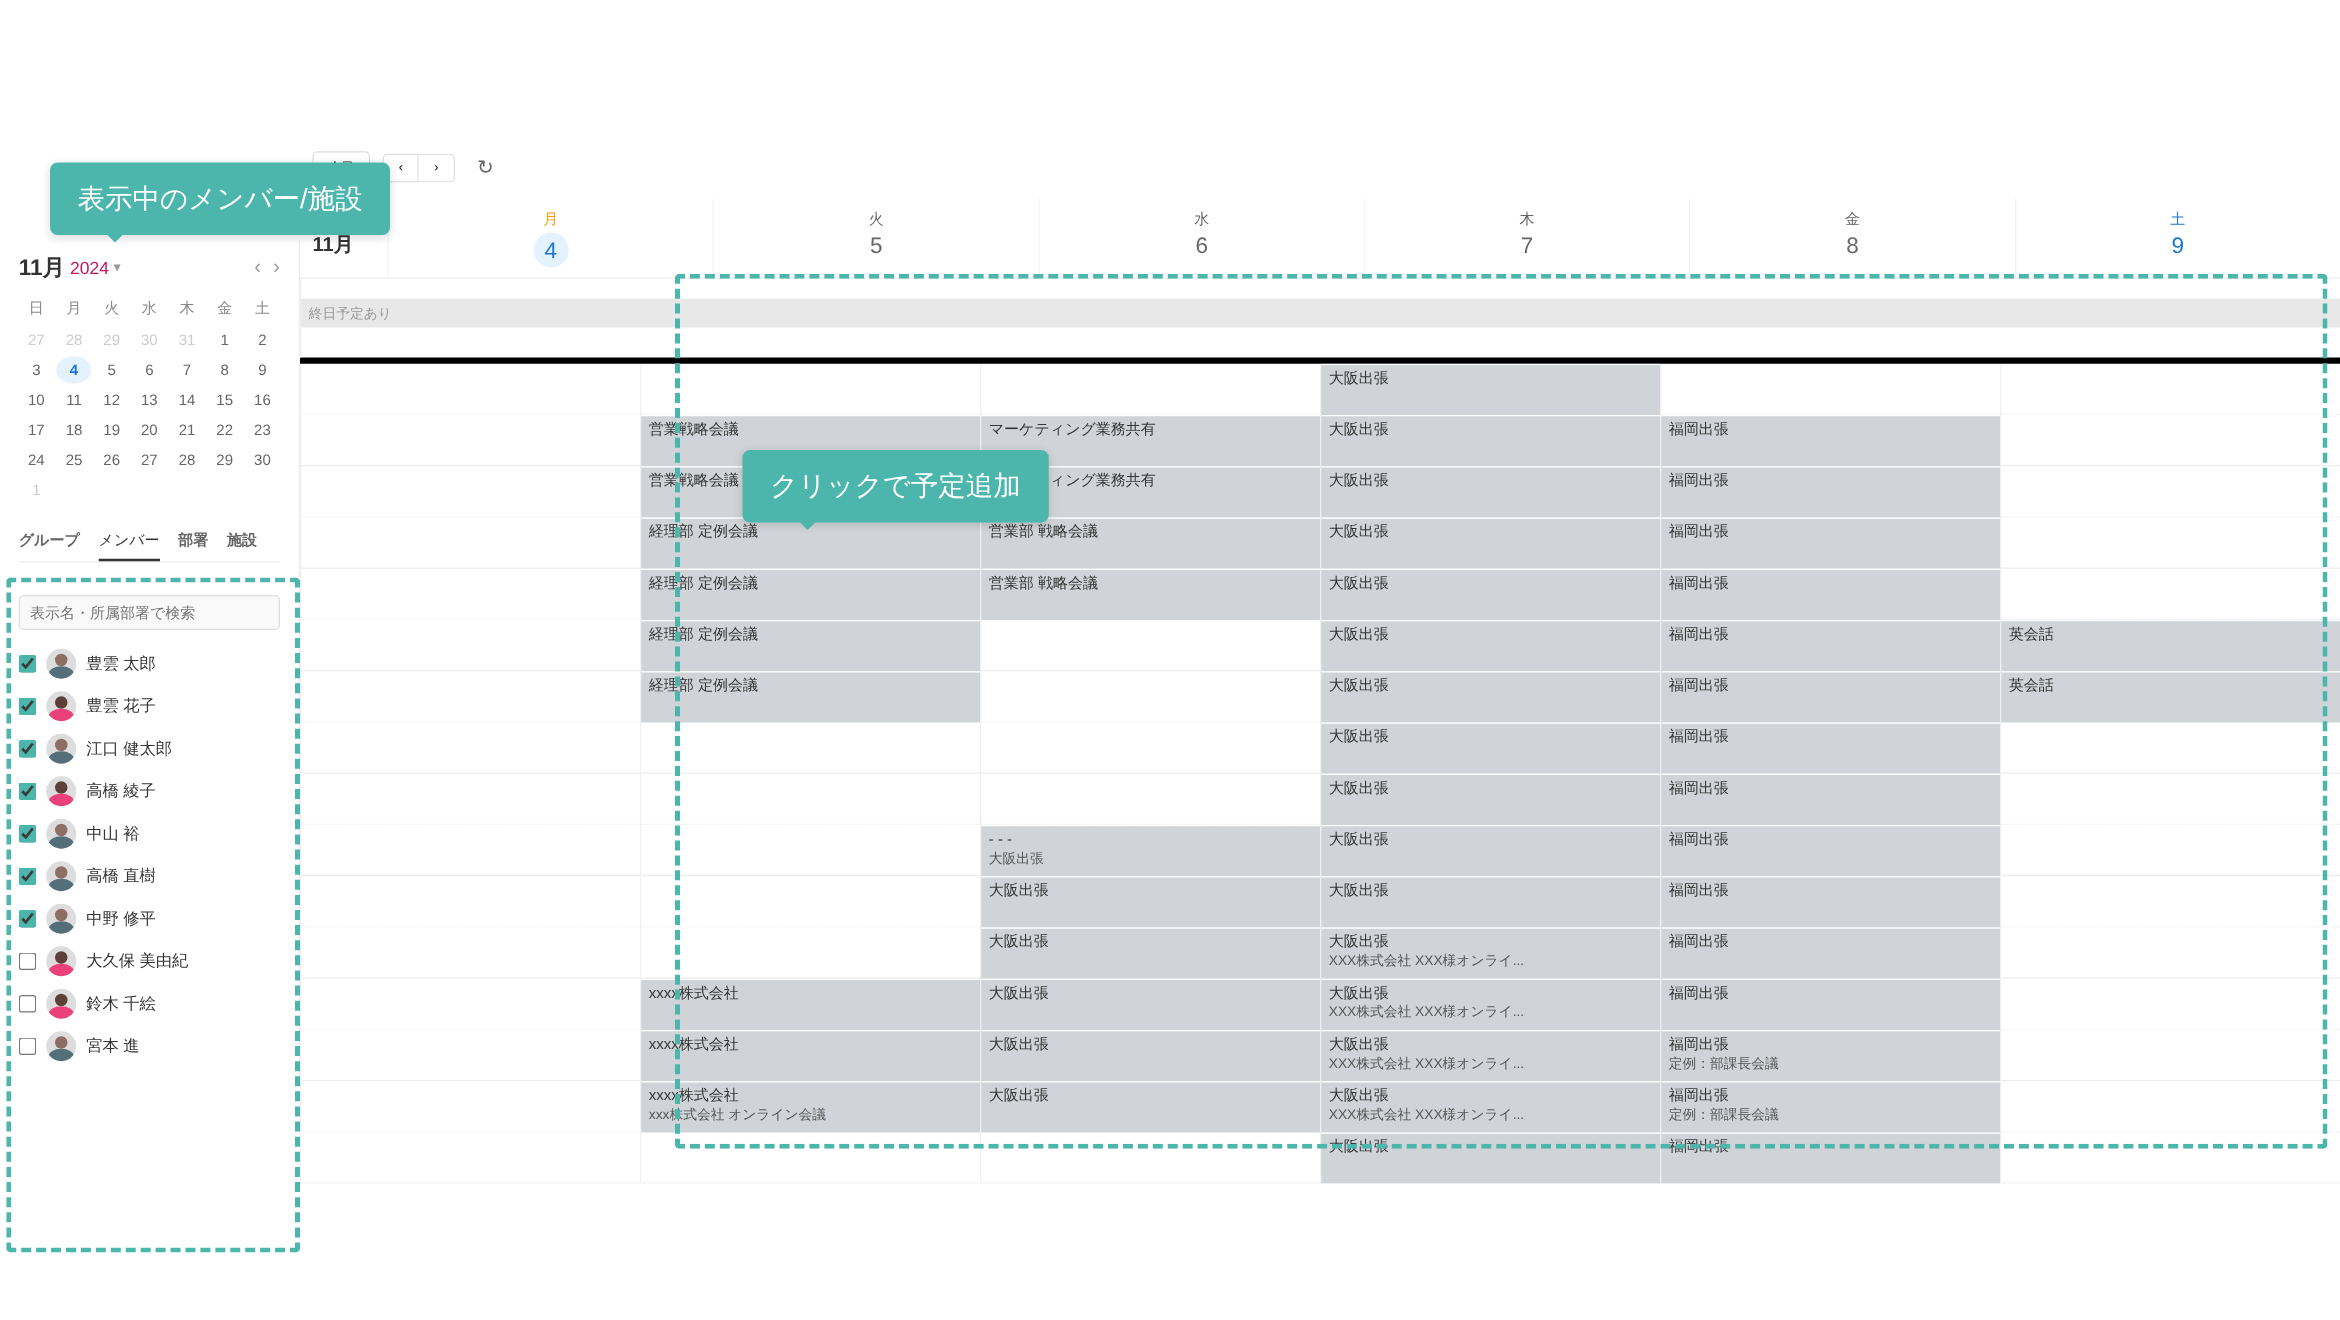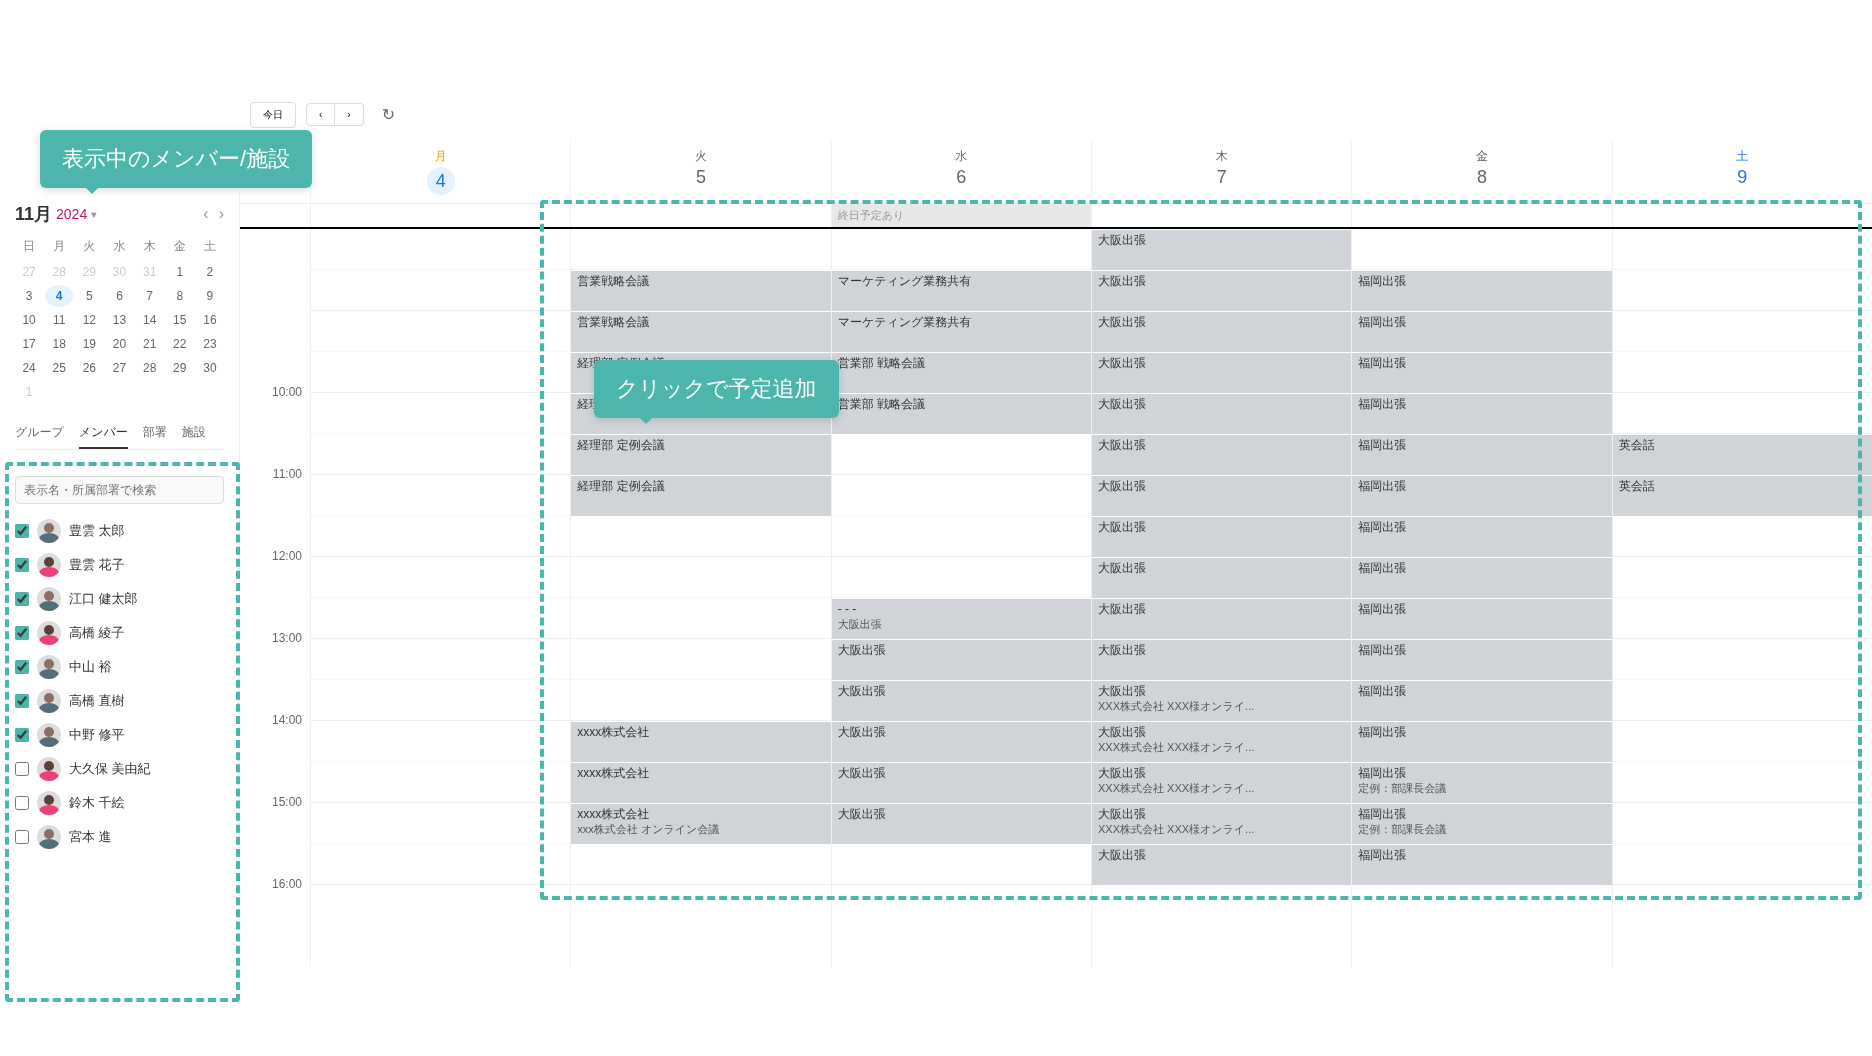--- a/index.html
+++ b/index.html
@@ -16,21 +16,21 @@
 .mini-cal-nav { display: flex; gap: 10px; }
 .mini-cal-nav span { cursor: pointer; color: #999; font-size: 16px; }
 
 .mini-cal-grid { display: grid; grid-template-columns: repeat(7, 1fr); gap: 2px; text-align: center; font-size: 12px; margin-bottom: 15px; }
 .mini-cal-grid .dow { color: #888; padding: 4px 0; }
 .mini-cal-grid .day { padding: 4px 0; color: #666; cursor: pointer; border-radius: 50%; }
 .mini-cal-grid .day.other { color: #ccc; }
 .mini-cal-grid .day.today { background: #e3f2fd; color: #1976d2; font-weight: 600; }
 
 .tabs { display: flex; gap: 15px; border-bottom: 1px solid #eee; margin-bottom: 10px; font-size: 12px; }
-.tabs .tab { padding: 6px 0; cursor: pointer; color: #666; }
+.tabs .tab { padding: 6px 0; cursor: pointer; color: #666; font-weight: bold; }
 .tabs .tab.active { color: #333; border-bottom: 2px solid #333; font-weight: 500; }
 
 .search { margin-bottom: 10px; }
 .search input { width: 100%; padding: 6px 8px; border: 1px solid #ddd; border-radius: 4px; font-size: 12px; background: #f9f9f9; margin-top: 16px; }
 
 .member-list { list-style: none; }
 .member-list li { display: flex; align-items: center; gap: 8px; padding: 5px 0; cursor: pointer; }
 .member-list input[type=checkbox] { width: 14px; height: 14px; accent-color: #4db6ac; }
 .avatar { width: 24px; height: 24px; border-radius: 50%; background: #ddd; flex-shrink: 0; position: relative; overflow: hidden; }
 .avatar::before { content: ""; position: absolute; width: 10px; height: 10px; background: #8d6e63; border-radius: 50%; top: 4px; left: 7px; }
@@ -61,21 +61,21 @@
 .cal-header .corner { width: 70px; padding: 10px; }
 .cal-header .corner .year { font-size: 12px; color: #666; }
 .cal-header .corner .month { font-size: 16px; font-weight: 600; }
 .cal-header .daycol { flex: 1; text-align: center; padding: 8px 0; border-left: 1px solid #f3f3f3; }
 .cal-header .daycol .dow { font-size: 12px; color: #666; }
 .cal-header .daycol .num { font-size: 18px; color: #666; margin-top: 2px; }
 .cal-header .daycol.today .dow { color: #ff9800; }
 .cal-header .daycol.today .num { background: #e3f2fd; color: #1976d2; width: 28px; height: 28px; line-height: 28px; border-radius: 50%; display: inline-block; }
 .cal-header .daycol.sat .num, .cal-header .daycol.sat .dow { color: #1976d2; }
 
-.allday-row { display: flex; border-bottom: 2px solid #000000; min-height: 24px; }
+.allday-row { display: flex; border-bottom: 5px solid #000000; min-height: 24px; flex-direction: column; }
 .allday-row .corner { width: 70px; }
 .allday-row .cell { flex: 1; border-left: 1px solid #f0f0f0; font-size: 11px; color: #999; padding: 4px 6px; }
 .allday-row .cell.has { background: #e8e8e8; }
 
 .grid-body { flex: 1; overflow-y: auto; position: relative; }
 .grid-inner { display: flex; }
 .time-col { width: 70px; flex-shrink: 0; }
 .time-col .hour { height: 82px; text-align: right; padding-right: 8px; font-size: 12px; color: #666; transform: translateY(-8px); }
 .days-area { flex: 1; display: flex; }
 .day-col { flex: 1; border-left: 1px solid #f0f0f0; position: relative; }
@@ -265,31 +265,20 @@
     <div class="cell"></div>
         <div class="cell"></div>
         <div class="cell has">終日予定あり</div>
         <div class="cell"></div>
         <div class="cell"></div>
         <div class="cell"></div>
       </div>
 
     <div class="grid-body">
       <div class="grid-inner">
-        <div class="time-col" id="time-col">
-            <div class="hour"></div>
-            <div class="hour"></div>
-            <div class="hour">10:00</div>
-            <div class="hour">11:00</div>
-            <div class="hour">12:00</div>
-            <div class="hour">13:00</div>
-            <div class="hour">14:00</div>
-            <div class="hour">15:00</div>
-            <div class="hour">16:00</div>
-          </div>
         <div class="days-area" id="days-area">
             <div class="day-col">
               <div class="slot"></div>
               <div class="slot"></div>
               <div class="slot"></div>
               <div class="slot"></div>
               <div class="slot"></div>
               <div class="slot"></div>
               <div class="slot"></div>
               <div class="slot"></div>

